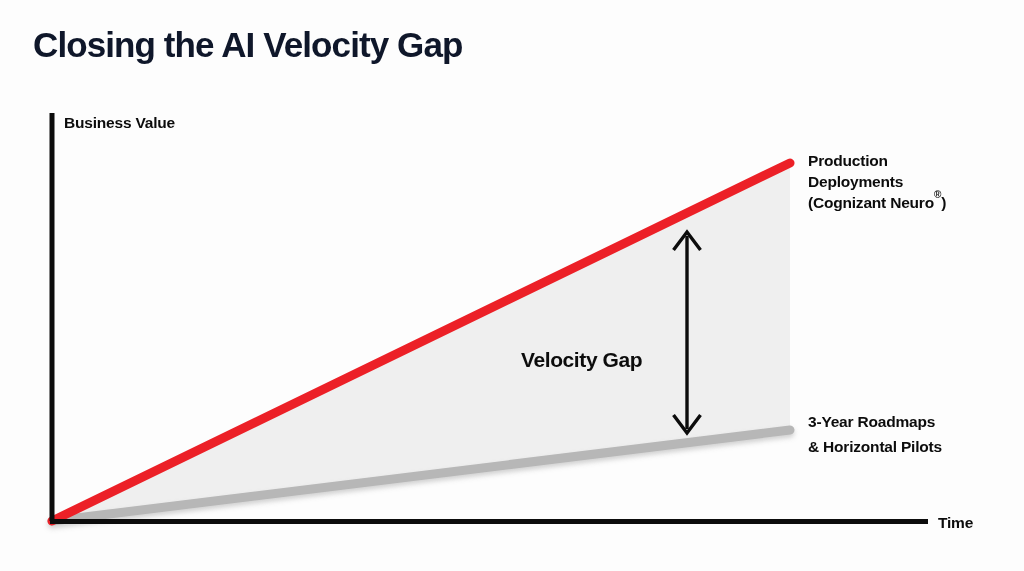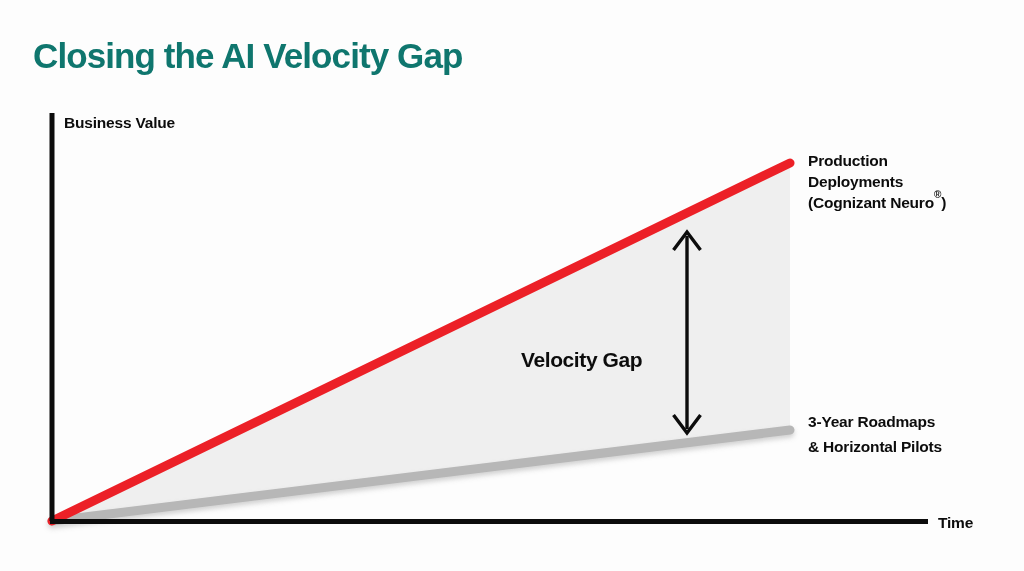--- a/index.html
+++ b/index.html
@@ -17,25 +17,25 @@
   }
   #chart-root {
     position: absolute;
     inset: 0;
     width: 1024px;
     height: 571px;
   }
   .slide-title {
     position: absolute;
     left: 33px;
-    top: 36px;
+    top: 25px;
     font-size: 35px;
     font-weight: 700;
     letter-spacing: -0.9px;
-    color: #0f766e;
+    color: #0f172a;
     line-height: 1.15;
     white-space: nowrap;
   }
   svg.figure {
     position: absolute;
     left: 0;
     top: 0;
     width: 1024px;
     height: 571px;
     display: block;

